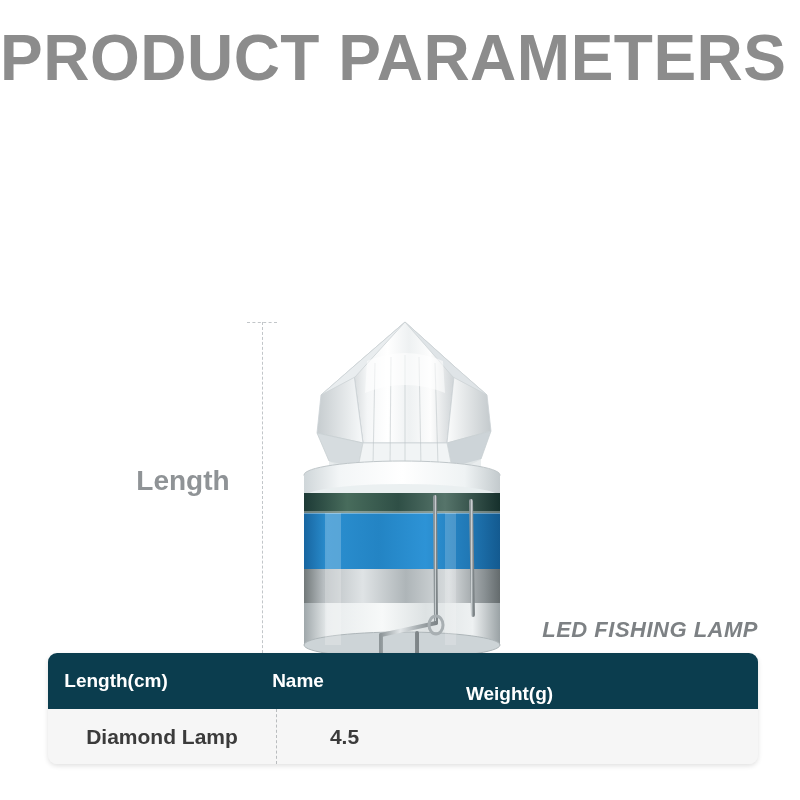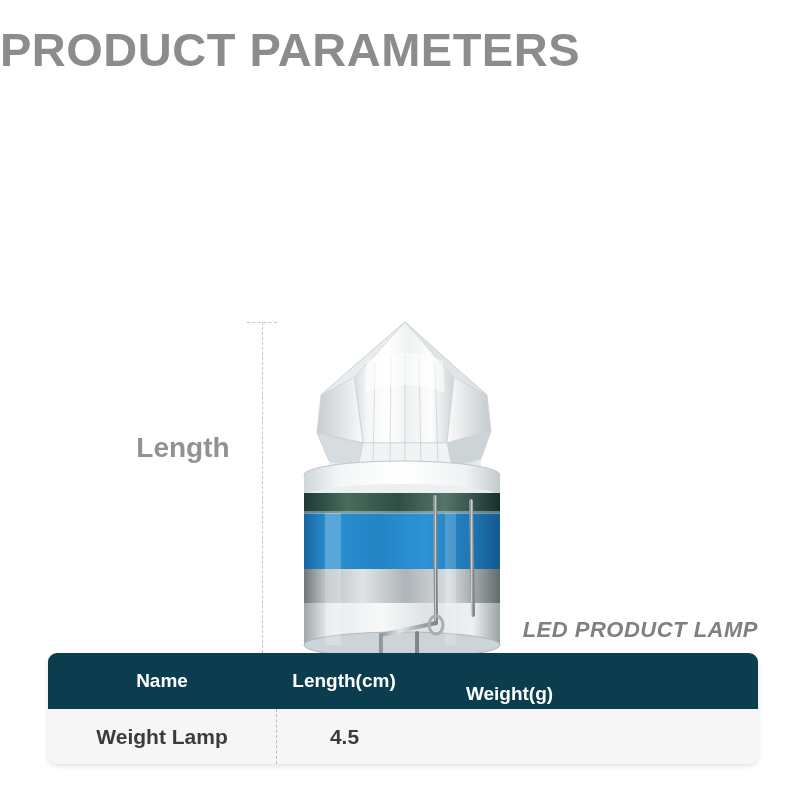--- a/index.html
+++ b/index.html
@@ -16,21 +16,21 @@
     -webkit-font-smoothing: antialiased;
   }
 
   
   .page-title {
     position: absolute;
     left: 0;
     top: 26px;
     width: 671px;
     text-align: left;
-    font-size: 47px;
+    font-size: 64px;
     font-weight: bold;
     letter-spacing: 0.5px;
     color: #8c8c8c;
     line-height: 1;
     white-space: nowrap;
   }
 
   
   .stage {
     position: absolute;
@@ -54,21 +54,21 @@
     width: 30px;
     height: 0;
     border-top: 1px dashed #c2c6c9;
   }
   .dim-cap-top { left: 247px; top: 212px; }
   .dim-cap-bottom { left: 247px; top: 558px; }
 
   .dim-length-label {
     position: absolute;
     left: 118px;
-    top: 324px;
+    top: 357px;
     width: 130px;
     text-align: center;
     font-size: 28px;
     font-weight: bold;
     color: #8f9396;
     line-height: 1;
   }
 
   .dim-width-line {
     position: absolute;
@@ -291,25 +291,25 @@
     <g fill="none" stroke="url(#gWire)" stroke-width="4" stroke-linecap="round">
       <path d="M140 182 L141 308"></path>
       <path d="M176 186 L178 300"></path>
       <path d="M86 320 L86 348 Q86 360 104 360 Q122 360 122 348 L122 318"></path>
       <path d="M86 320 L141 308"></path>
     </g>
     <ellipse cx="141" cy="310" rx="7" ry="9" fill="none" stroke="#a8afb2" stroke-width="3"></ellipse>
   </svg>
 </div>
 
-<div class="brand-caption">LED PRODUCT LAMP</div>
+<div class="brand-caption">LED FISHING LAMP</div>
 
 <div class="spec-table">
   <div class="spec-row spec-head">
+    <div class="spec-cell col-length">Length(cm)</div>
     <div class="spec-cell col-name">Name</div>
-    <div class="spec-cell col-length">Length(cm)</div>
     <div class="spec-cell col-weight">Weight(g)</div>
   </div>
   <div class="spec-row spec-body">
-    <div class="spec-cell col-name">Weight Lamp</div>
+    <div class="spec-cell col-name">Diamond Lamp</div>
     <div class="spec-cell col-length">4.5</div>
   </div>
 </div>
 
 </body></html>

